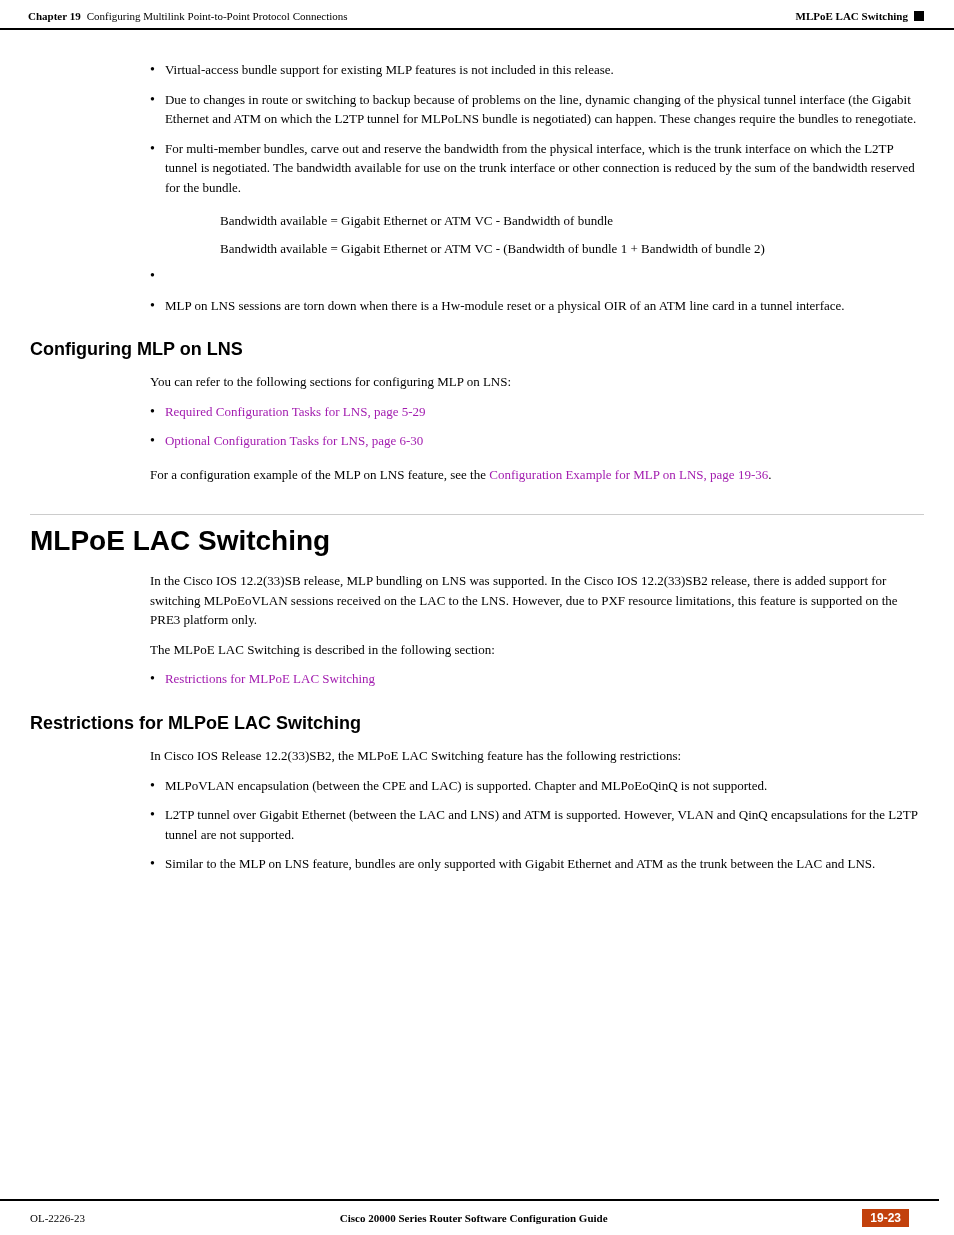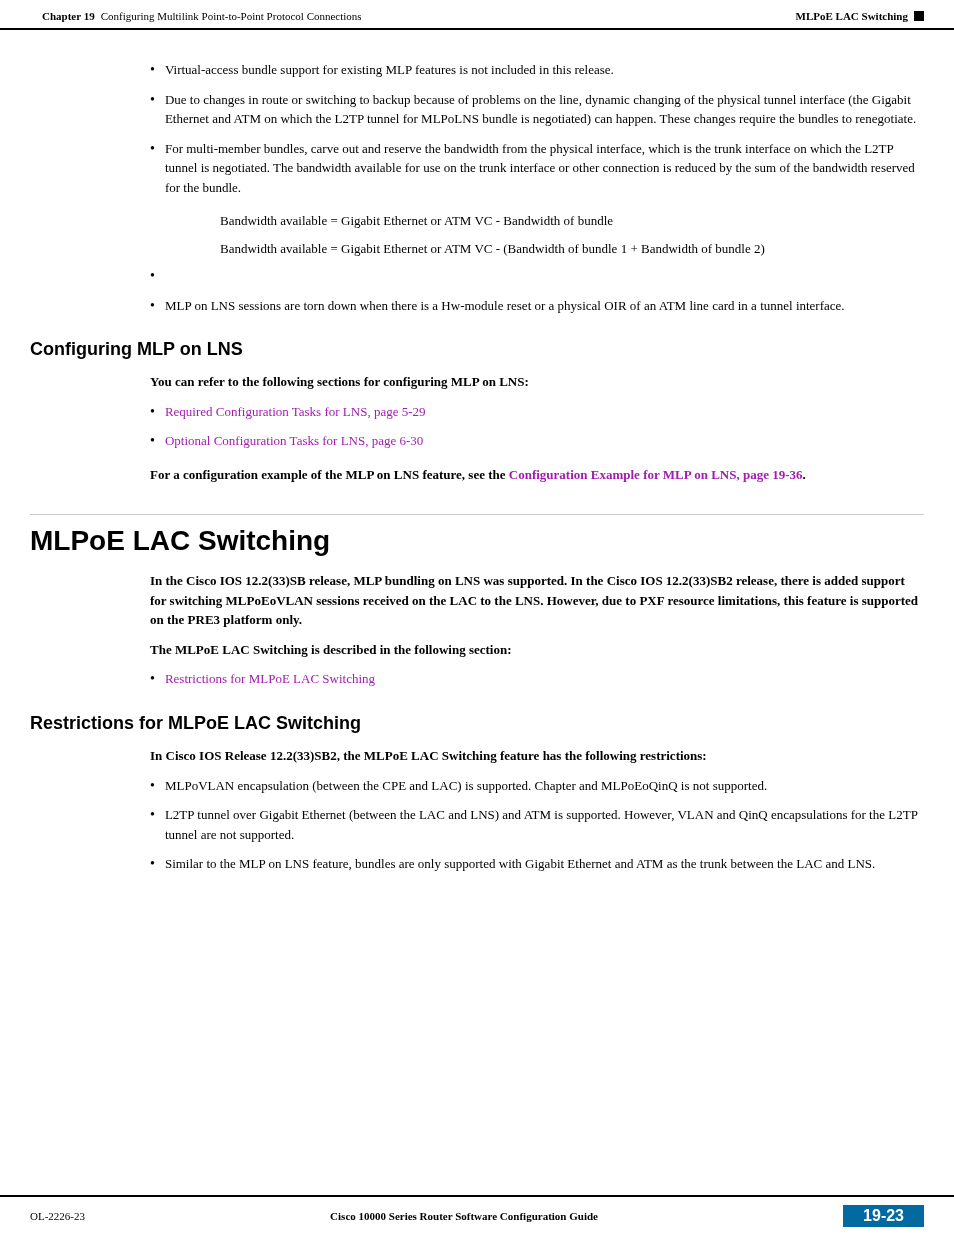--- a/index.html
+++ b/index.html
@@ -11,21 +11,21 @@
       width: 954px;
       min-height: 1235px;
       position: relative;
     }
 
     
     .page-header {
       display: flex;
       justify-content: space-between;
       align-items: center;
-      padding: 10px 30px 6px 42px;
+      padding: 10px 30px 6px 28px;
       border-bottom: 2px solid #000;
       font-size: 11px;
     }
     .page-header-left {
       display: flex;
       gap: 6px;
     }
     .header-chapter {
       font-weight: bold;
     }
@@ -94,52 +94,51 @@
       padding-left: 0;
       border-top: 1px solid #ccc;
       padding-top: 10px;
     }
 
     
     .body-para {
       padding-left: 120px;
       line-height: 1.5;
       margin-bottom: 10px;
-      font-weight: bold;
     }
 
     
     a {
       color: #a21caf;
       text-decoration: none;
     }
 
     
     .page-footer {
       position: absolute;
       bottom: 0;
       left: 0;
-      right: 0;
+      right: 15px;
       display: flex;
       justify-content: space-between;
       align-items: center;
       padding: 8px 30px;
       border-top: 2px solid #000;
       font-size: 11px;
     }
     .footer-center {
       font-weight: bold;
       font-size: 11px;
     }
     .footer-page-num {
-      background: #0369a1;
+      background: #c2410c;
       color: #fff;
       font-weight: bold;
-      font-size: 16px;
-      padding: 2px 20px;
+      font-size: 12px;
+      padding: 2px 8px;
       font-family: Arial, sans-serif;
     }
     .footer-left {
       font-size: 11px;
     }
   </style>
 </head>
 <body>
 
 <div class="page-header">
@@ -238,15 +237,15 @@
     <li>
       <span class="bullet-dot">•</span>
       <span class="bullet-text">Similar to the MLP on LNS feature, bundles are only supported with Gigabit Ethernet and ATM as the trunk between the LAC and LNS.</span>
     </li>
   </ul>
 
 </div>
 
 <div class="page-footer">
   <span class="footer-left">OL-2226-23</span>
-  <span class="footer-center">Cisco 10000 Series Router Software Configuration Guide</span>
+  <span class="footer-center">Cisco 20000 Series Router Software Configuration Guide</span>
   <span class="footer-page-num">19-23</span>
 </div>
 
 </body></html>

